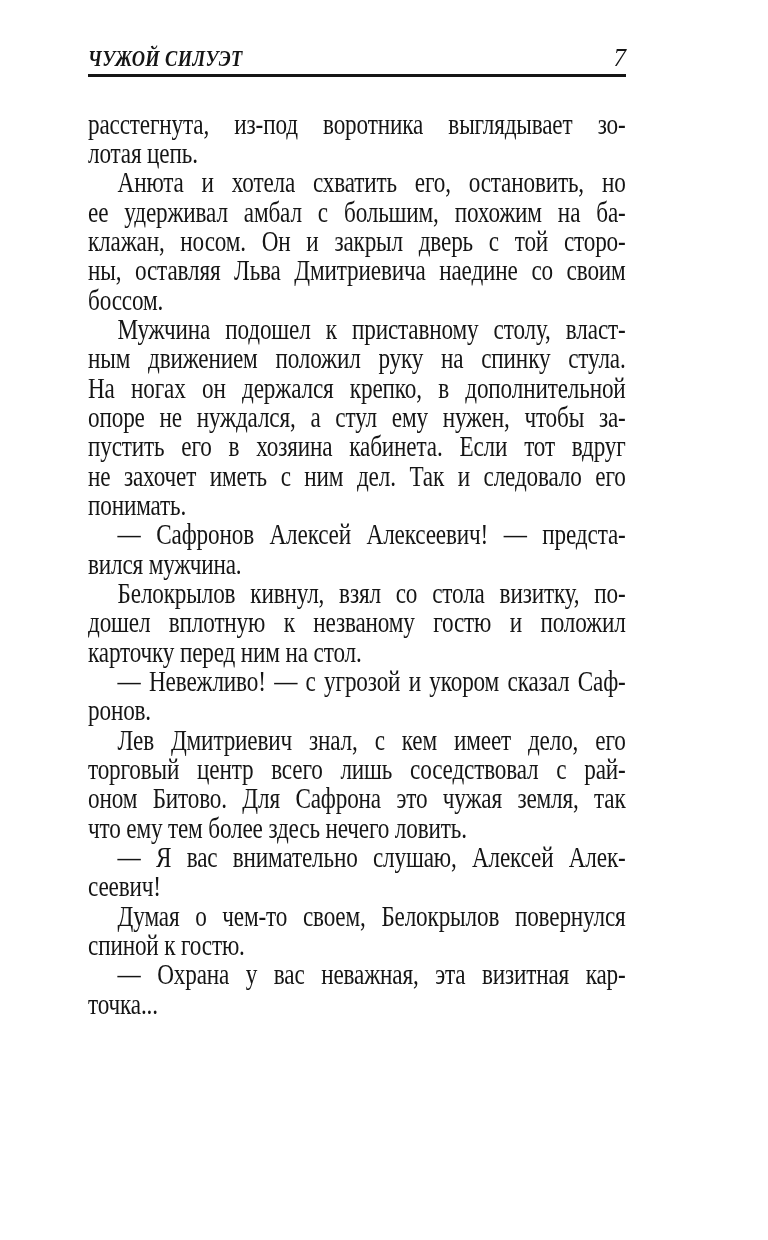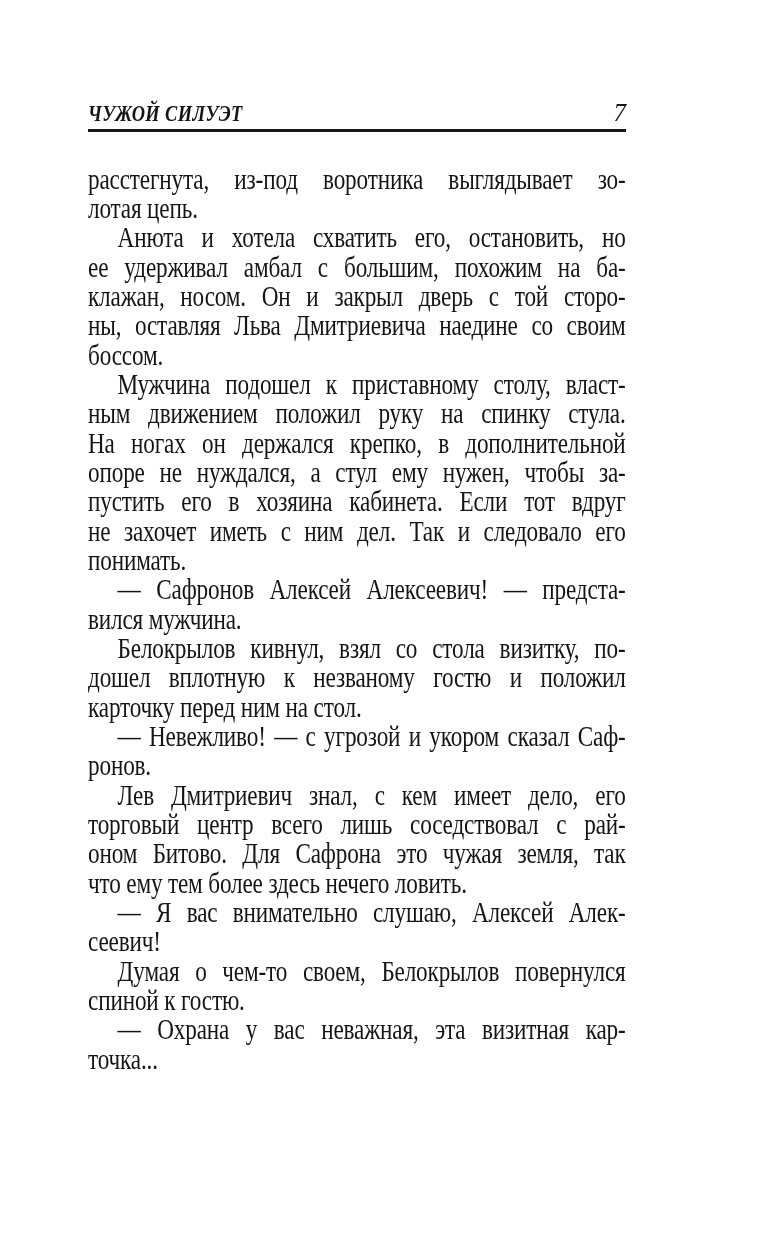--- a/index.html
+++ b/index.html
@@ -18,21 +18,21 @@
   }
   .textblock {
     margin-left: 88px;
     width: 538px;
   }
   
   .header-row {
     display: flex;
     justify-content: space-between;
     align-items: baseline;
-    padding-top: 100px;
+    padding-top: 45px;
     width: 538px;
   }
   .running-title {
     display: inline-block;
     font-size: 23px;
     line-height: 23px;
     font-weight: bold;
     font-style: italic;
     letter-spacing: 0.5px;
     transform: scaleX(0.80);

